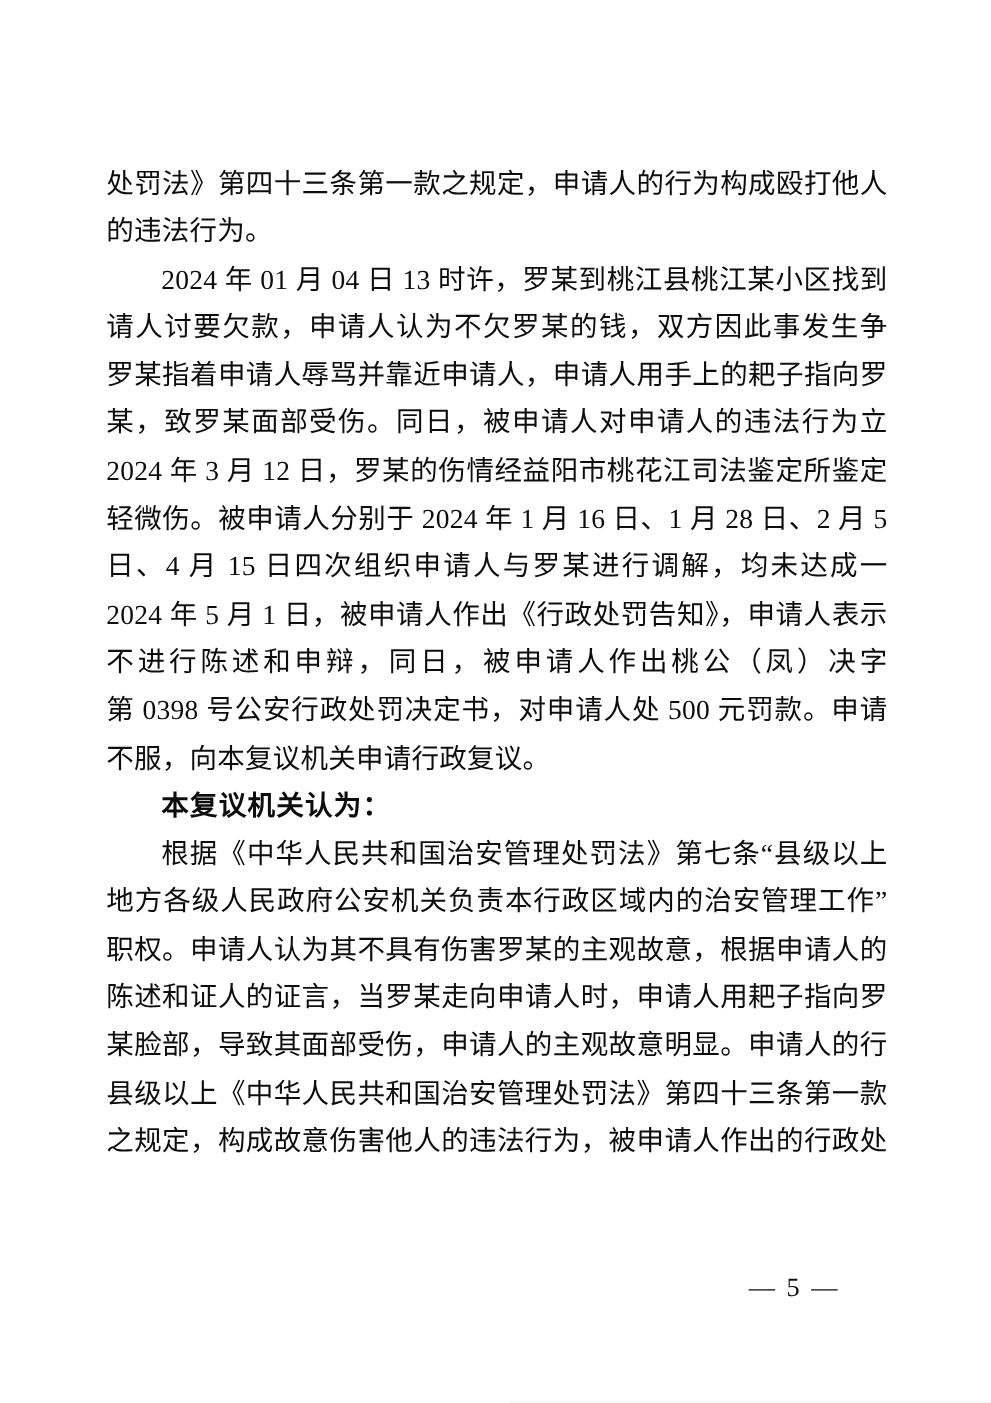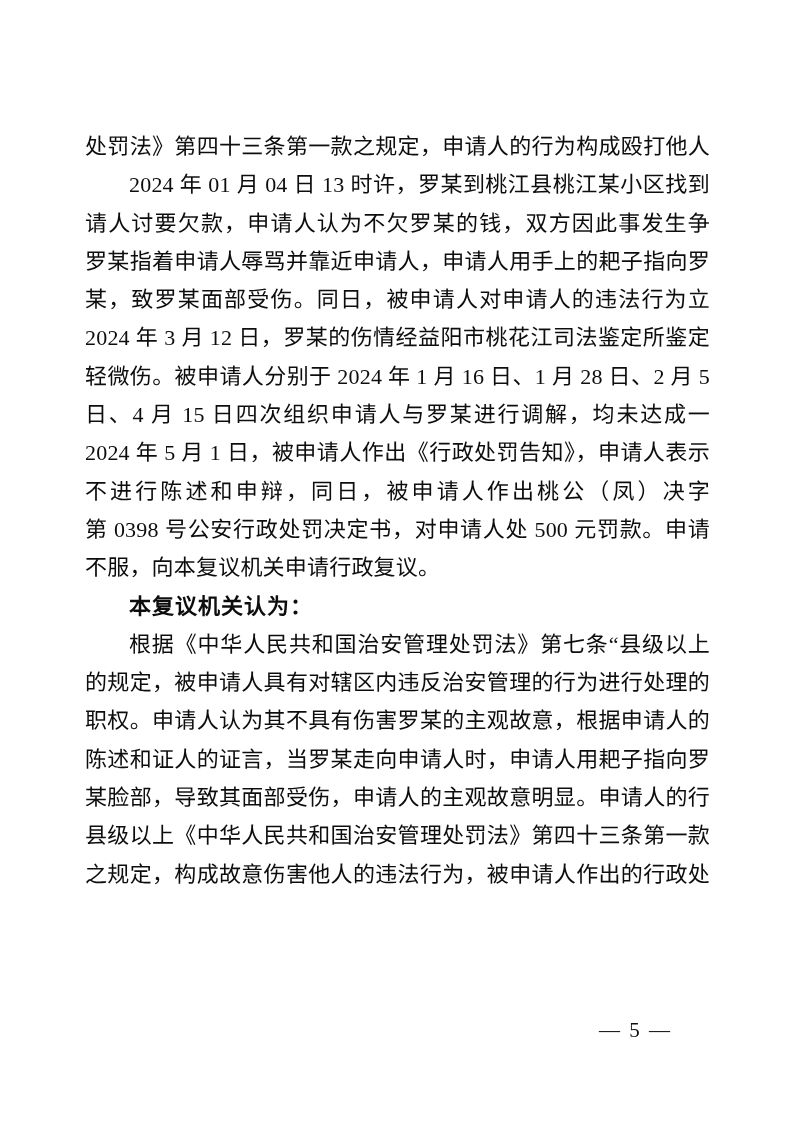--- a/index.html
+++ b/index.html
@@ -55,40 +55,41 @@
     letter-spacing: 2px;
   }
 </style>
 </head>
 <body>
 
 <div class="page">
   <div class="doc-body" id="doc-body">
       <section>
         <div class="doc-line fill">处罚法》第四十三条第一款之规定，申请人的行为构成殴打他人</div>
+        <div class="doc-line">的违法行为。</div>
       </section>
       <section>
         <div class="doc-line indent fill">2024 年 01 月 04 日 13 时许，罗某到桃江县桃江某小区找到申</div>
         <div class="doc-line fill">请人讨要欠款，申请人认为不欠罗某的钱，双方因此事发生争执，</div>
         <div class="doc-line fill">罗某指着申请人辱骂并靠近申请人，申请人用手上的耙子指向罗</div>
         <div class="doc-line fill">某，致罗某面部受伤。同日，被申请人对申请人的违法行为立案。</div>
         <div class="doc-line fill">2024 年 3 月 12 日，罗某的伤情经益阳市桃花江司法鉴定所鉴定为</div>
         <div class="doc-line fill">轻微伤。被申请人分别于 2024 年 1 月 16 日、1 月 28 日、2 月 5</div>
         <div class="doc-line fill">日、4 月 15 日四次组织申请人与罗某进行调解，均未达成一致。</div>
         <div class="doc-line fill">2024 年 5 月 1 日，被申请人作出《行政处罚告知》，申请人表示</div>
         <div class="doc-line fill">不进行陈述和申辩，同日，被申请人作出桃公（凤）决字〔2024〕</div>
         <div class="doc-line fill">第 0398 号公安行政处罚决定书，对申请人处 500 元罚款。申请人</div>
         <div class="doc-line">不服，向本复议机关申请行政复议。</div>
       </section>
       <section>
         <div class="doc-line heading indent">本复议机关认为：</div>
       </section>
       <section>
         <div class="doc-line indent fill">根据《中华人民共和国治安管理处罚法》第七条“县级以上</div>
-        <div class="doc-line fill">的规定，被申请人具有对辖区内违反治安管理的行为进行处理的</div>
+        <div class="doc-line fill">地方各级人民政府公安机关负责本行政区域内的治安管理工作”</div>
         <div class="doc-line fill">职权。申请人认为其不具有伤害罗某的主观故意，根据申请人的</div>
         <div class="doc-line fill">陈述和证人的证言，当罗某走向申请人时，申请人用耙子指向罗</div>
         <div class="doc-line fill">某脸部，导致其面部受伤，申请人的主观故意明显。申请人的行</div>
         <div class="doc-line fill">县级以上《中华人民共和国治安管理处罚法》第四十三条第一款</div>
         <div class="doc-line fill">之规定，构成故意伤害他人的违法行为，被申请人作出的行政处</div>
       </section>
     </div>
   <div class="page-number">— 5 —</div>
 </div>
 

